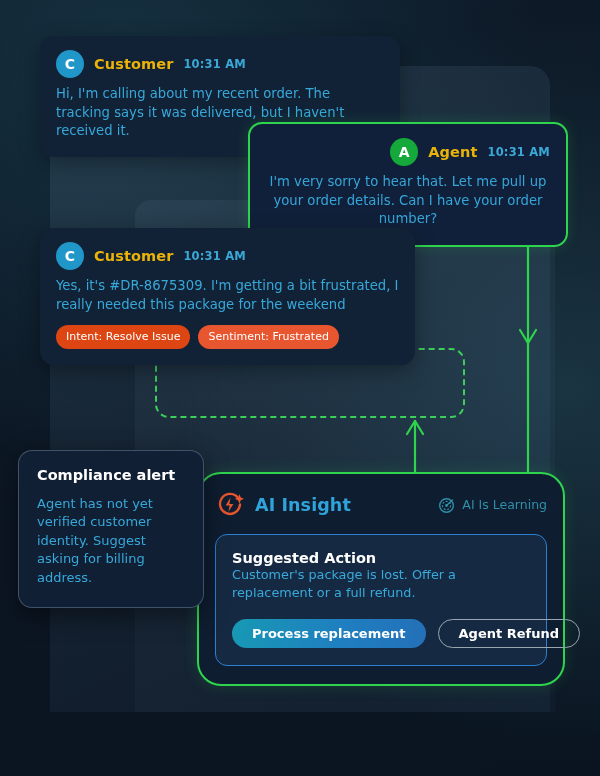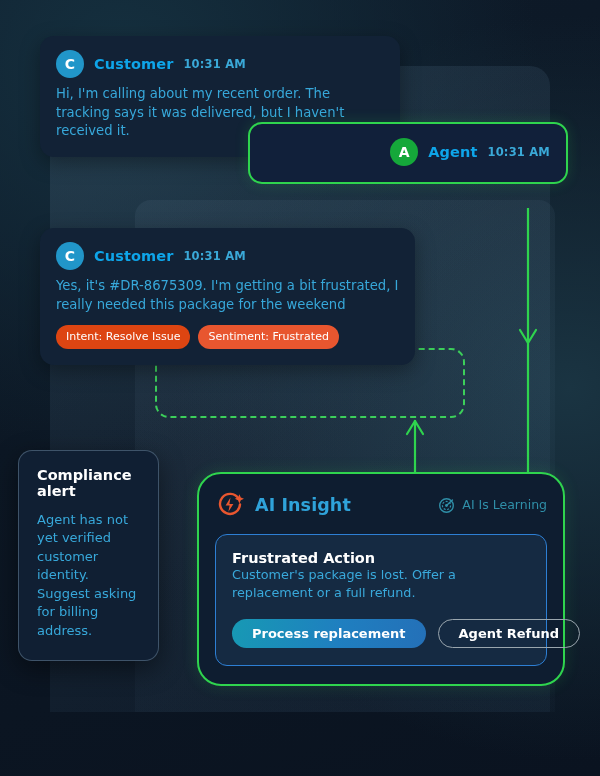--- a/index.html
+++ b/index.html
@@ -88,21 +88,21 @@
     justify-content: center;
     font-size: 14px;
     font-weight: bold;
     color: #ffffff;
     flex: 0 0 auto;
   }
   .avatar.cust { background: #2196c9; }
   .avatar.agent { background: #15a83a; }
 
   .speaker {
-    color: #0ea5e9;
+    color: #eab308;
     font-size: 14.5px;
     font-weight: bold;
     letter-spacing: 0.1px;
   }
   .timestamp {
     color: #3aa9d8;
     font-size: 11.5px;
     font-weight: bold;
     letter-spacing: 0.2px;
   }
@@ -143,21 +143,21 @@
     border: 2.5px dashed #3ccf5a;
     border-radius: 14px;
     background: transparent;
   }
 
   
   .compliance {
     position: absolute;
     left: 18px;
     top: 450px;
-    width: 141px;
+    width: 186px;
     padding: 16px 18px 20px 18px;
     border-radius: 14px;
     background: #101f33;
     border: 1px solid rgba(150,180,205,0.35);
     box-shadow: 0 8px 26px rgba(0,0,0,0.45);
     z-index: 6;
   }
   .compliance-title {
     color: #ffffff;
     font-size: 14.5px;
@@ -275,20 +275,21 @@
   </div>
   <div class="bubble-text">Hi, I'm calling about my recent order. The tracking says it was delivered, but I haven't received it.</div>
 </div>
 
 <div class="bubble agent" style="left:248px; top:122px; width:320px;">
   <div class="bubble-head">
     <div class="avatar agent">A</div>
     <span class="speaker">Agent</span>
     <span class="timestamp">10:31 AM</span>
   </div>
+  <div class="bubble-text">I'm very sorry to hear that. Let me pull up your order details. Can I have your order number?</div>
 </div>
 
 <div class="bubble customer" style="left:40px; top:228px; width:375px;">
   <div class="bubble-head">
     <div class="avatar cust">C</div>
     <span class="speaker">Customer</span>
     <span class="timestamp">10:31 AM</span>
   </div>
   <div class="bubble-text">Yes, it's #DR-8675309. I'm getting a bit frustrated, I really needed this package for the weekend</div>
   <div class="badges">
@@ -317,20 +318,20 @@
         <circle cx="10" cy="10" r="8" fill="none" stroke="#2f8fa8" stroke-width="1.6"></circle>
         <circle cx="10" cy="10" r="4.8" fill="none" stroke="#2f8fa8" stroke-width="1.4" stroke-dasharray="2.4 1.8"></circle>
         <circle cx="10" cy="10" r="1.7" fill="#2f8fa8"></circle>
         <line x1="10" y1="10" x2="17" y2="3.5" stroke="#2f8fa8" stroke-width="1.6" stroke-linecap="round"></line>
       </svg>
       <span class="ai-learning-label">AI Is Learning</span>
     </div>
   </div>
 
   <div class="suggested">
-    <div class="suggested-title">Frustrated Action</div>
+    <div class="suggested-title">Suggested Action</div>
     <div class="suggested-body">Customer's package is lost. Offer a replacement or a full refund.</div>
     <div class="suggested-actions">
       <button class="btn btn-primary">Process replacement</button>
       <button class="btn btn-secondary">Agent Refund</button>
     </div>
   </div>
 </div>
 
 </body></html>

